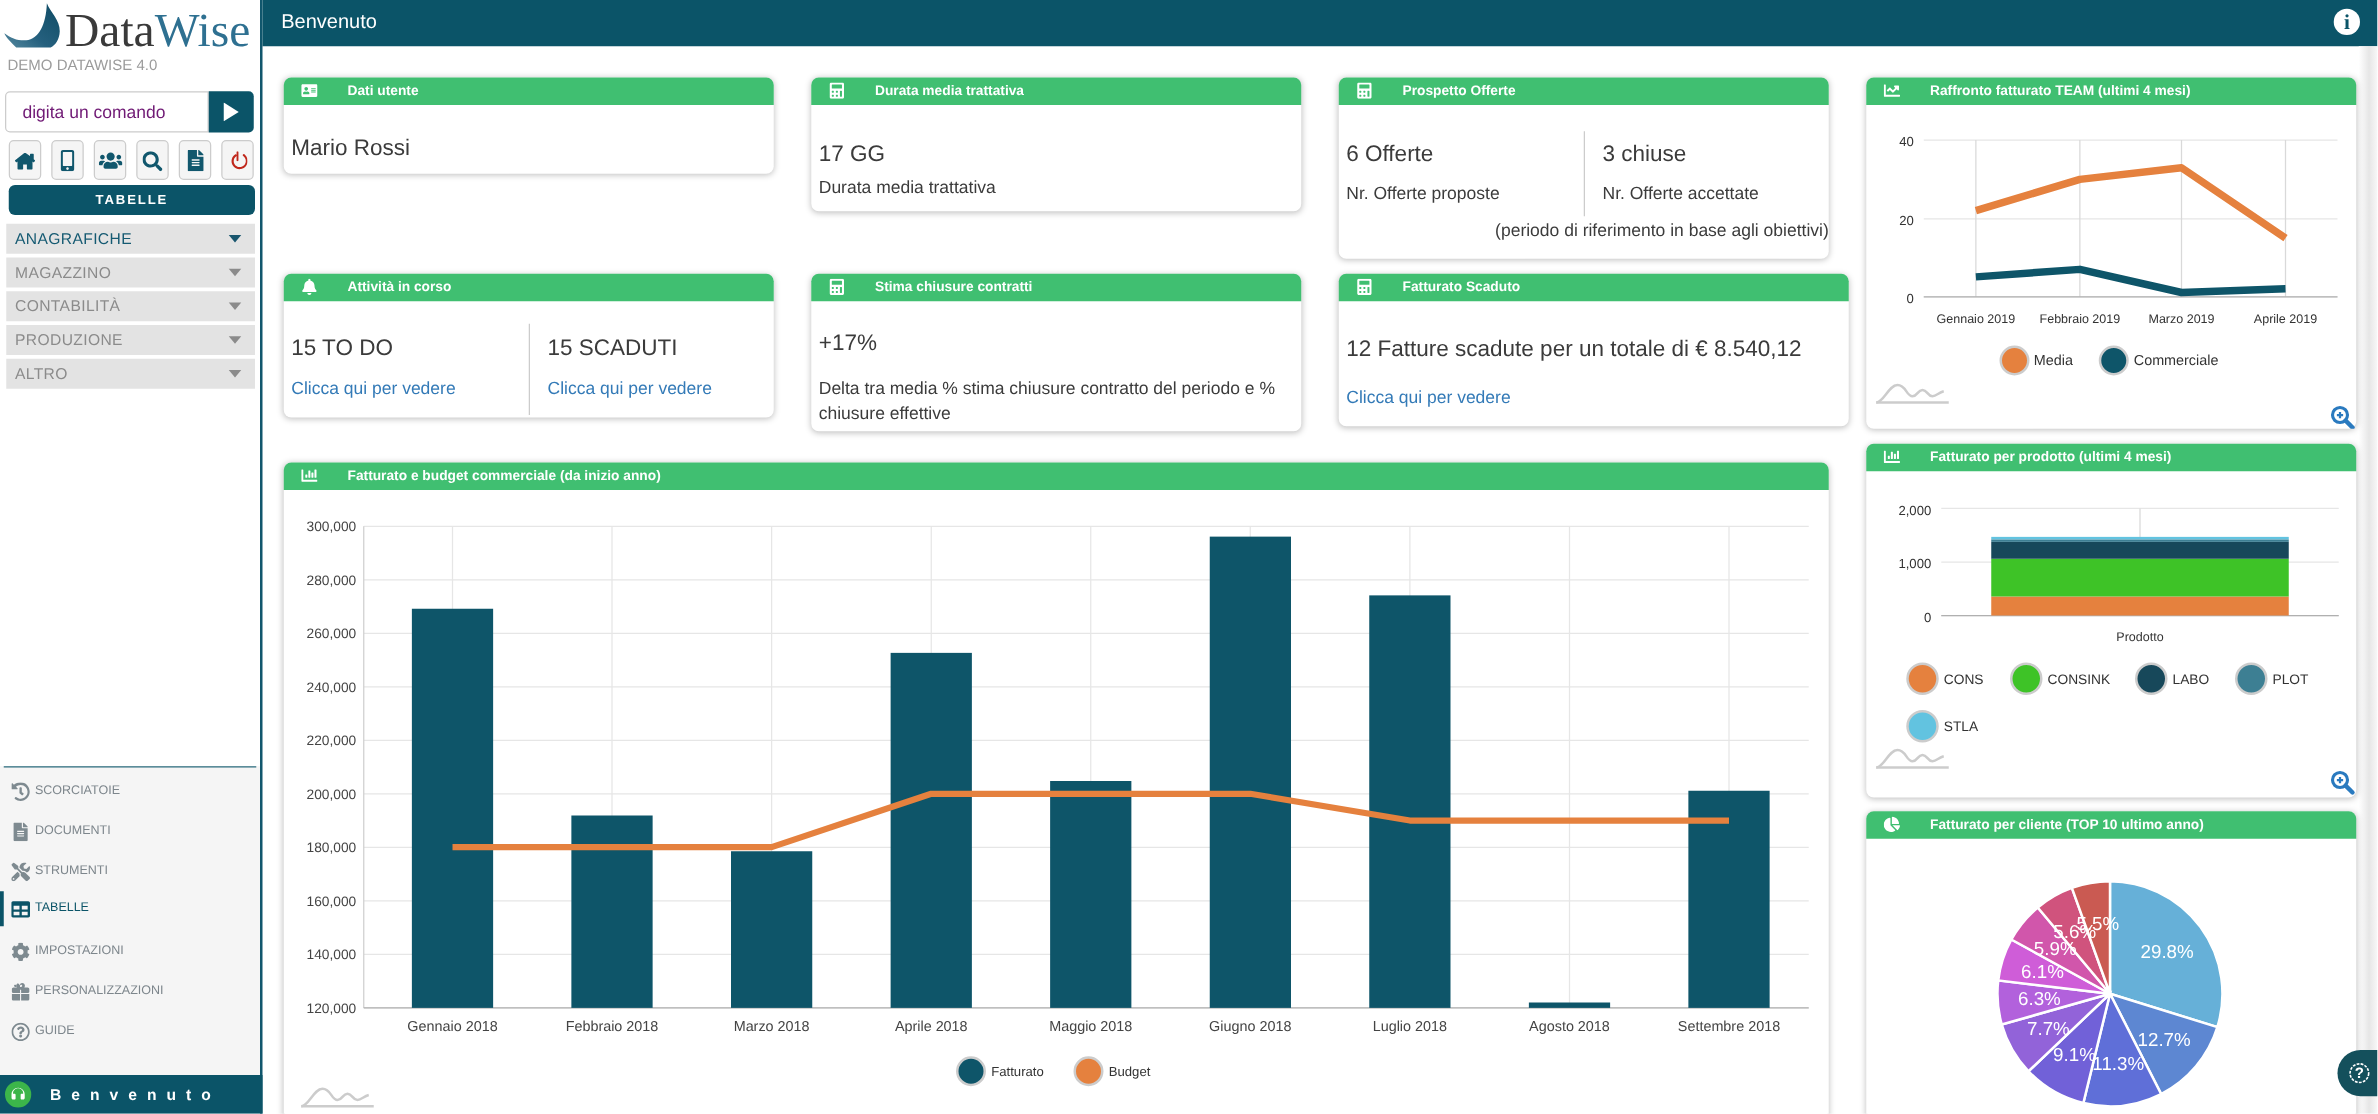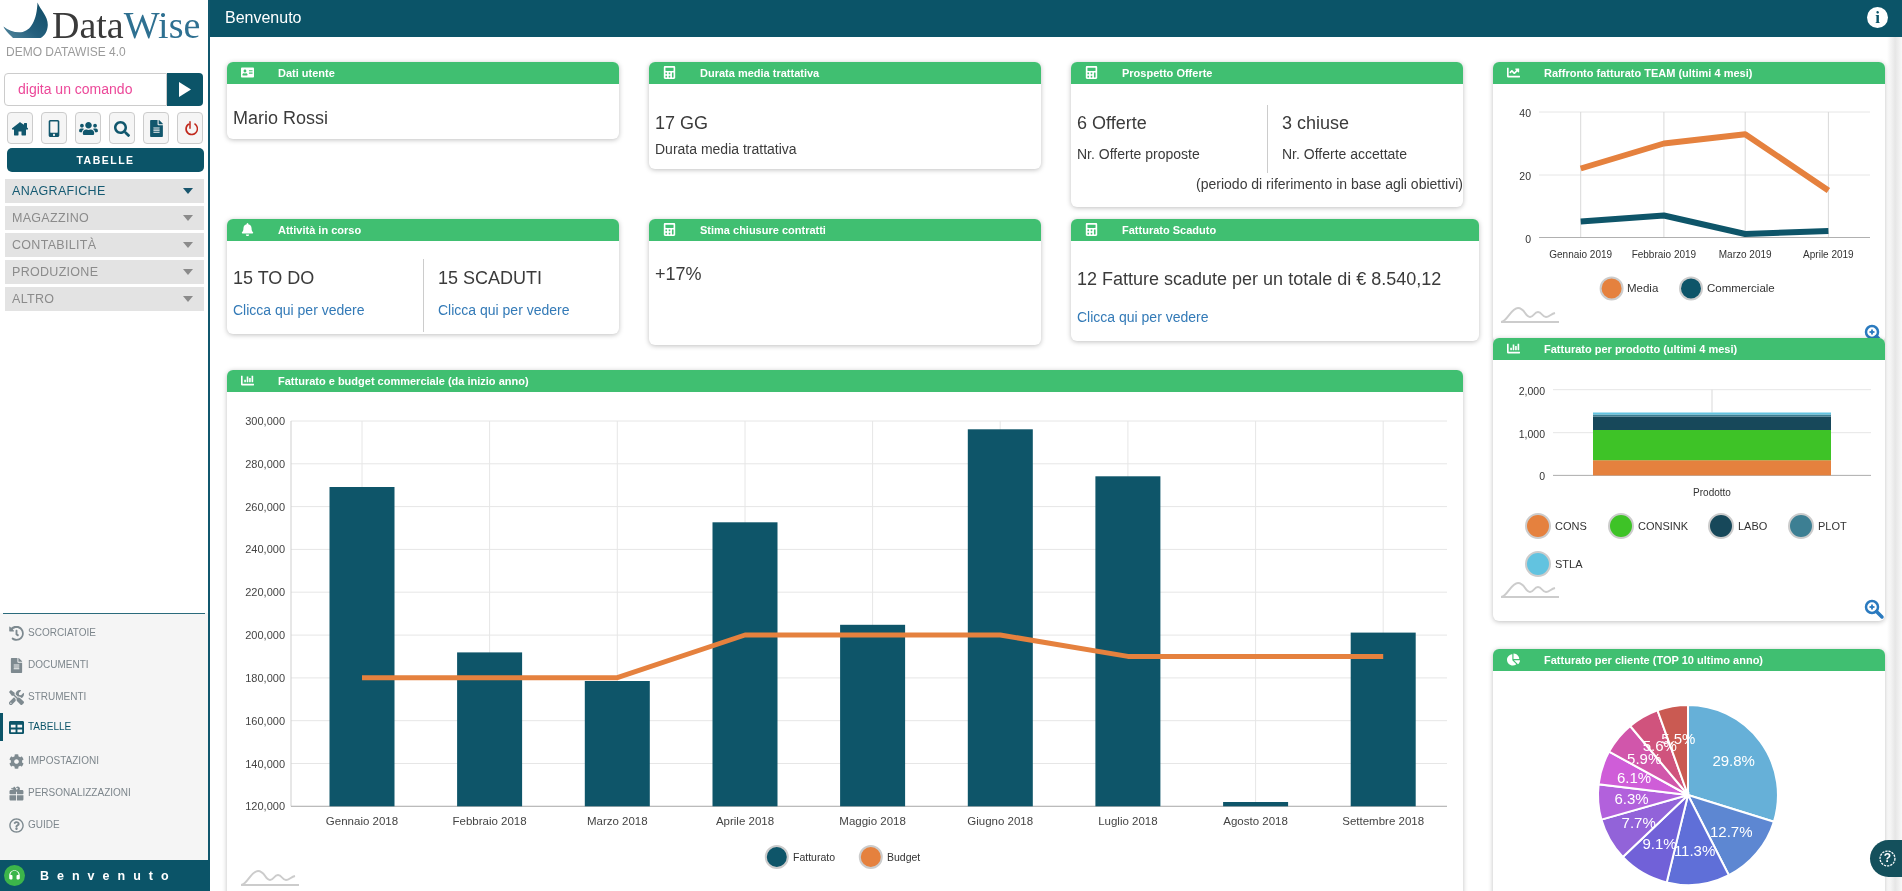--- a/index.html
+++ b/index.html
@@ -8,21 +8,21 @@
 
 #topbar{left:210px;top:0;width:1692px;height:37px;background:#0b5468;}
 #topbar .title{position:absolute;left:15px;top:9px;color:#fff;font-size:16px;}
 #infoicon{position:absolute;right:14px;top:7px;width:21px;height:21px;background:#fff;border-radius:50%;color:#0b5468;text-align:center;font-family:"Liberation Serif",serif;font-weight:bold;font-size:17px;line-height:21px;}
 
 #sidebar{left:0;top:0;width:210px;height:891px;background:#fff;border-right:2px solid #11576d;box-sizing:border-box;}
 #sb-bottom-bg{left:0;top:613px;width:208px;height:247px;background:#f5f5f5;}
 #logotxt{left:52px;top:3px;font-family:"Liberation Serif",serif;font-size:38px;color:#3a3a3a;}
 #logotxt .w{color:#2e7091;}
 #demotxt{left:6px;top:45px;font-size:12px;color:#9b9b9b;}
-#cmdinput{left:4px;top:73px;width:163px;height:33px;border:1px solid #ccc;border-radius:4px 0 0 4px;box-sizing:border-box;background:#fff;color:#ec4899;font-size:15px;line-height:31px;padding-left:13px;font-size:14px;}
+#cmdinput{left:4px;top:73px;width:163px;height:33px;border:1px solid #ccc;border-radius:4px 0 0 4px;box-sizing:border-box;background:#fff;color:#701a75;font-size:15px;line-height:31px;padding-left:13px;font-size:14px;}
 #cmdbtn{left:167px;top:73px;width:36px;height:33px;background:#0b5468;border-radius:0 4px 4px 0;color:#fff;text-align:center;}
 .ibtn{top:112px;width:26px;height:32px;background:#f5f5f5;border:1px solid #ccc;border-radius:4px;box-sizing:border-box;text-align:center;}
 #tabelle-btn{left:7px;top:148px;width:197px;height:24px;background:#0b5468;border-radius:5px;color:#fff;font-size:10.5px;font-weight:bold;letter-spacing:1.5px;text-align:center;line-height:24px;}
 .acc{left:5px;width:199px;height:24px;background:#e3e3e3;font-size:12.5px;color:#8b8b8b;line-height:24px;padding-left:7px;box-sizing:border-box;letter-spacing:0.3px;}
 .acc .car{position:absolute;right:11px;top:9px;width:0;height:0;border-left:5.5px solid transparent;border-right:5.5px solid transparent;border-top:6.5px solid #8b8b8b;}
 .acc.active{color:#155a72;}
 .acc.active .car{border-top-color:#19566e;}
 #sb-divider{left:3px;top:613px;width:202px;height:1px;background:#2a6b7c;}
 .bmenu{left:0;width:208px;height:28px;font-size:10px;color:#7d868c;line-height:28px;}
 .bmenu .ic{position:absolute;left:9px;top:7px;width:15px;height:15px;}
@@ -213,20 +213,21 @@
 </div>
 
 <div class="card" style="left:649px;top:219px;width:392px;height:126px">
  <div class="chead">
       <svg class="hic" viewBox="0 0 448 512">
         <path fill="#fff" d="M400 0H48C22.4 0 0 22.4 0 48v416c0 25.6 22.4 48 48 48h352c25.6 0 48-22.4 48-48V48c0-25.6-22.4-48-48-48zM128 435.2c0 6.4-6.4 12.8-12.8 12.8H76.8c-6.4 0-12.8-6.4-12.8-12.8v-38.4c0-6.4 6.4-12.8 12.8-12.8h38.4c6.4 0 12.8 6.4 12.8 12.8v38.4zm0-128c0 6.4-6.4 12.8-12.8 12.8H76.8c-6.4 0-12.8-6.4-12.8-12.8v-38.4c0-6.4 6.4-12.8 12.8-12.8h38.4c6.4 0 12.8 6.4 12.8 12.8v38.4zm128 128c0 6.4-6.4 12.8-12.8 12.8h-38.4c-6.4 0-12.8-6.4-12.8-12.8v-38.4c0-6.4 6.4-12.8 12.8-12.8h38.4c6.4 0 12.8 6.4 12.8 12.8v38.4zm0-128c0 6.4-6.4 12.8-12.8 12.8h-38.4c-6.4 0-12.8-6.4-12.8-12.8v-38.4c0-6.4 6.4-12.8 12.8-12.8h38.4c6.4 0 12.8 6.4 12.8 12.8v38.4zm128 128c0 6.4-6.4 12.8-12.8 12.8h-38.4c-6.4 0-12.8-6.4-12.8-12.8V268.8c0-6.4 6.4-12.8 12.8-12.8h38.4c6.4 0 12.8 6.4 12.8 12.8v166.4zm0-256c0 6.4-6.4 12.8-12.8 12.8H76.8c-6.4 0-12.8-6.4-12.8-12.8V76.8C64 70.4 70.4 64 76.8 64h294.4c6.4 0 12.8 6.4 12.8 12.8v102.4z"></path>
       </svg>
   <span class="htx">Stima chiusure contratti</span>
     </div>
  <div class="bigval" style="top:45px">+17%</div>
+ <div class="lbl" style="top:81px;width:372px;line-height:20px">Delta tra media % stima chiusure contratto del periodo e % chiusure effettive</div>
 </div>
 
 <div class="card" style="left:1071px;top:219px;width:408px;height:122px">
  <div class="chead">
       <svg class="hic" viewBox="0 0 448 512">
         <path fill="#fff" d="M400 0H48C22.4 0 0 22.4 0 48v416c0 25.6 22.4 48 48 48h352c25.6 0 48-22.4 48-48V48c0-25.6-22.4-48-48-48zM128 435.2c0 6.4-6.4 12.8-12.8 12.8H76.8c-6.4 0-12.8-6.4-12.8-12.8v-38.4c0-6.4 6.4-12.8 12.8-12.8h38.4c6.4 0 12.8 6.4 12.8 12.8v38.4zm0-128c0 6.4-6.4 12.8-12.8 12.8H76.8c-6.4 0-12.8-6.4-12.8-12.8v-38.4c0-6.4 6.4-12.8 12.8-12.8h38.4c6.4 0 12.8 6.4 12.8 12.8v38.4zm128 128c0 6.4-6.4 12.8-12.8 12.8h-38.4c-6.4 0-12.8-6.4-12.8-12.8v-38.4c0-6.4 6.4-12.8 12.8-12.8h38.4c6.4 0 12.8 6.4 12.8 12.8v38.4zm0-128c0 6.4-6.4 12.8-12.8 12.8h-38.4c-6.4 0-12.8-6.4-12.8-12.8v-38.4c0-6.4 6.4-12.8 12.8-12.8h38.4c6.4 0 12.8 6.4 12.8 12.8v38.4zm128 128c0 6.4-6.4 12.8-12.8 12.8h-38.4c-6.4 0-12.8-6.4-12.8-12.8V268.8c0-6.4 6.4-12.8 12.8-12.8h38.4c6.4 0 12.8 6.4 12.8 12.8v166.4zm0-256c0 6.4-6.4 12.8-12.8 12.8H76.8c-6.4 0-12.8-6.4-12.8-12.8V76.8C64 70.4 70.4 64 76.8 64h294.4c6.4 0 12.8 6.4 12.8 12.8v102.4z"></path>
       </svg>
   <span class="htx">Fatturato Scaduto</span>
     </div>
  <div class="bigval" style="top:50px">12 Fatture scadute per un totale di € 8.540,12</div>
@@ -331,21 +332,21 @@
 <path d="M8,238 C14,238 18,224 25,224 C32,224 32,233 37,233 C41,233 41,228 45,228 C49,228 49,233 53,233 C56,233 58,230 62,229" fill="none" stroke="#ccc" stroke-width="2"></path>
       <line x1="8" y1="238" x2="66" y2="238" stroke="#ccc" stroke-width="2"></line>
 <g transform="translate(372,241)">
         <circle cx="7" cy="7" r="6" fill="none" stroke="#2a7abf" stroke-width="2.5"></circle>
         <line x1="11.5" y1="11.5" x2="17" y2="17" stroke="#2a7abf" stroke-width="3.5" stroke-linecap="round"></line>
         <line x1="4.5" y1="7" x2="9.5" y2="7" stroke="#2a7abf" stroke-width="1.8"></line>
         <line x1="7" y1="4.5" x2="7" y2="9.5" stroke="#2a7abf" stroke-width="1.8"></line>
       </g>
 </svg>
 </div>
-<div class="card" style="left:1493px;top:338px;width:392px;height:283px">
+<div class="card" style="left:1493px;top:355px;width:392px;height:283px">
  <div class="chead">
       <svg class="hic" viewBox="0 0 512 512">
         <path fill="#fff" d="M332.8 320h38.4c6.4 0 12.8-6.4 12.8-12.8V172.8c0-6.4-6.4-12.8-12.8-12.8h-38.4c-6.4 0-12.8 6.4-12.8 12.8v134.4c0 6.4 6.4 12.8 12.8 12.8zm96 0h38.4c6.4 0 12.8-6.4 12.8-12.8V76.8c0-6.4-6.4-12.8-12.8-12.8h-38.4c-6.4 0-12.8 6.4-12.8 12.8v230.4c0 6.4 6.4 12.8 12.8 12.8zm-288 0h38.4c6.4 0 12.8-6.4 12.8-12.8v-70.4c0-6.4-6.4-12.8-12.8-12.8h-38.4c-6.4 0-12.8 6.4-12.8 12.8v70.4c0 6.4 6.4 12.8 12.8 12.8zm96 0h38.4c6.4 0 12.8-6.4 12.8-12.8V108.8c0-6.4-6.4-12.8-12.8-12.8h-38.4c-6.4 0-12.8 6.4-12.8 12.8v198.4c0 6.4 6.4 12.8 12.8 12.8zM496 384H64V80c0-8.84-7.16-16-16-16H16C7.16 64 0 71.16 0 80v336c0 17.67 14.33 32 32 32h464c8.84 0 16-7.16 16-16v-32c0-8.84-7.16-16-16-16z"></path>
       </svg>
   <span class="htx">Fatturato per prodotto (ultimi 4 mesi)</span>
     </div>
 <svg class="abs" style="left:0;top:22px" width="392" height="261" viewBox="0 0 392 261">
 <line x1="60" y1="29.7" x2="378" y2="29.7" stroke="#e6e6e6" stroke-width="1"></line>
 <text x="52" y="34.7" text-anchor="end" font-size="10.5" fill="#333">2,000</text>
 <line x1="60" y1="72.7" x2="378" y2="72.7" stroke="#e6e6e6" stroke-width="1"></line>

